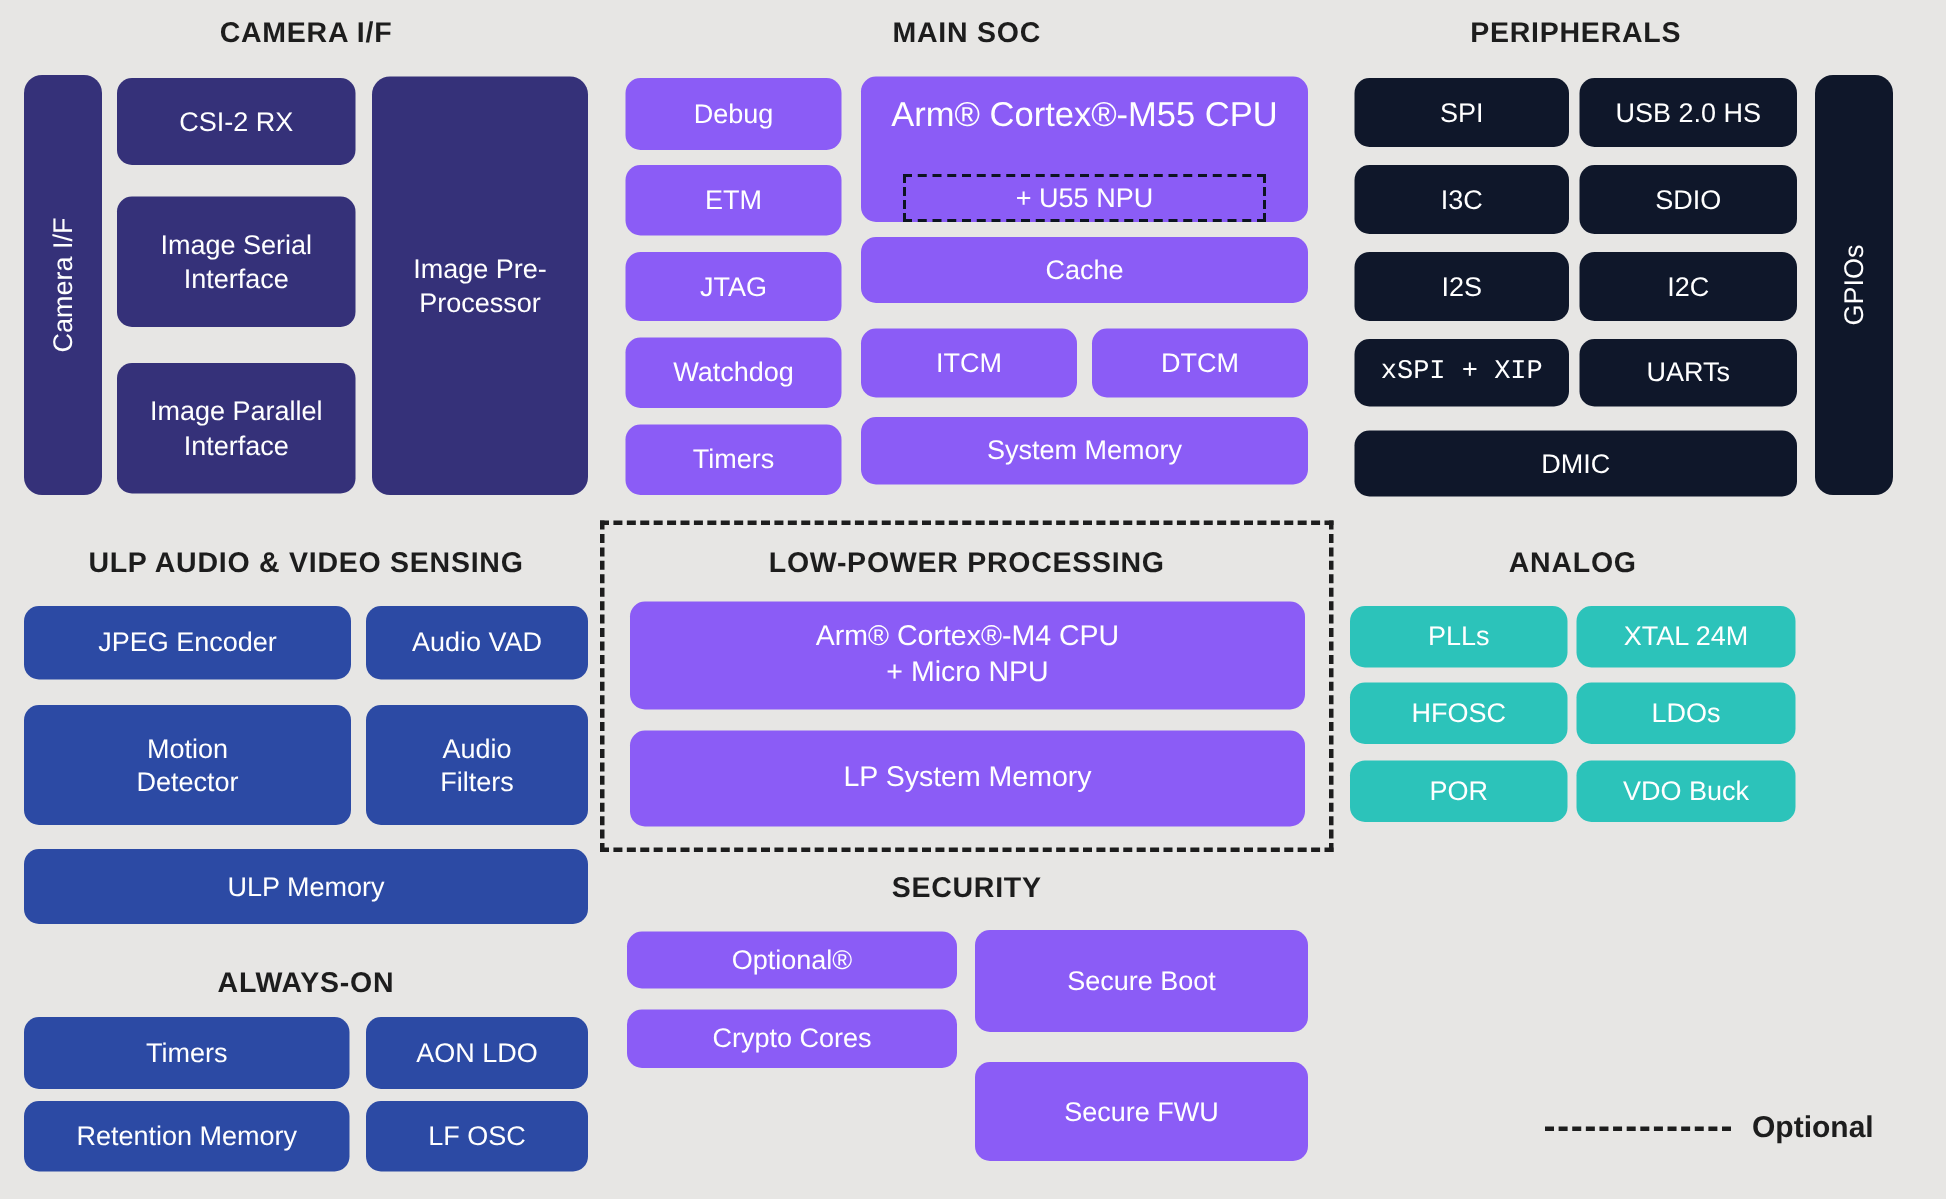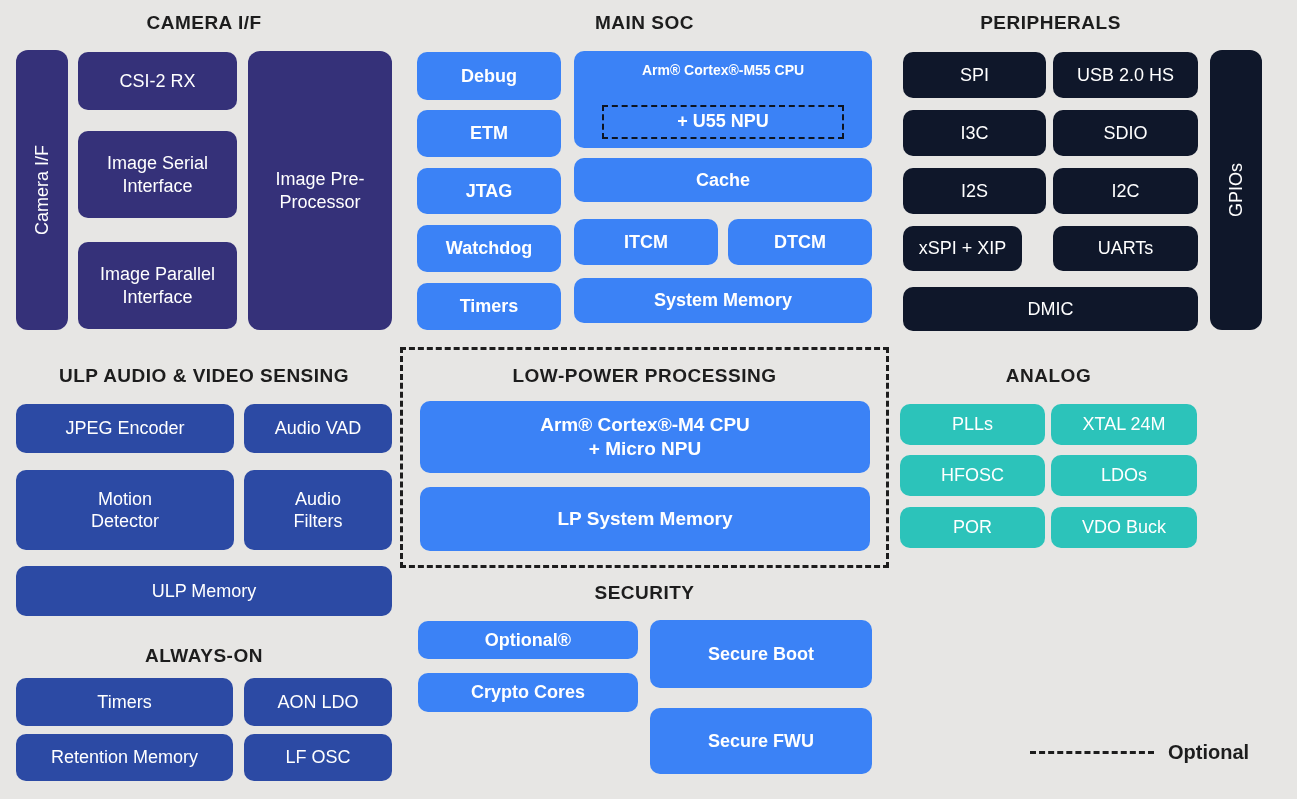--- a/index.html
+++ b/index.html
@@ -7,21 +7,21 @@
     position:relative;width:1297px;height:799px;background:#e7e6e4;
     font-family:"Liberation Sans",sans-serif;overflow:hidden;
   }
   .blk{
     position:absolute;display:flex;align-items:center;justify-content:center;
     text-align:center;color:#ffffff;border-radius:10px;
     font-size:18px;line-height:1.25;font-weight:500;
     box-sizing:border-box;
   }
   .t-cam{background:#353179;}
-  .t-soc{background:#3b82f6;font-weight:bold;}
+  .t-soc{background:#8b5cf6;}
   .t-per{background:#0f172a;}
   .t-ulp{background:#2c4aa4;}
   .t-teal{background:#2cc3ba;}
   .tall{border-radius:12px;}
   .hdr{
     position:absolute;color:#1d1d1d;font-weight:700;font-size:19px;
     letter-spacing:.5px;text-align:center;white-space:nowrap;
   }
   .vert{writing-mode:vertical-rl;transform:rotate(180deg);}
   .dash-wrap{
@@ -55,38 +55,38 @@
   <div class="blk t-cam tall" style="left:248px;top:51px;width:144px;height:279px;padding:0 12px;">Image Pre-Processor</div>
 
   <div class="hdr" style="left:417px;top:12px;width:455px;">MAIN SOC</div>
   <div class="blk t-soc" style="left:417px;top:52px;width:144px;height:48px;">Debug</div>
   <div class="blk t-soc" style="left:417px;top:110px;width:144px;height:47px;">ETM</div>
   <div class="blk t-soc" style="left:417px;top:168px;width:144px;height:46px;">JTAG</div>
   <div class="blk t-soc" style="left:417px;top:225px;width:144px;height:47px;">Watchdog</div>
   <div class="blk t-soc" style="left:417px;top:283px;width:144px;height:47px;">Timers</div>
 
   <div class="blk t-soc cpu-col" style="left:574px;top:51px;width:298px;height:97px;">
-    <div style="font-size:14px;">Arm® Cortex®-M55 CPU</div>
+    <div style="font-size:23px;">Arm® Cortex®-M55 CPU</div>
     <div class="npu-box">
       <span>+ U55 NPU</span>
     </div>
   </div>
   <div class="blk t-soc" style="left:574px;top:158px;width:298px;height:44px;">Cache</div>
   <div class="blk t-soc" style="left:574px;top:219px;width:144px;height:46px;">ITCM</div>
   <div class="blk t-soc" style="left:728px;top:219px;width:144px;height:46px;">DTCM</div>
   <div class="blk t-soc" style="left:574px;top:278px;width:298px;height:45px;">System Memory</div>
 
   <div class="hdr" style="left:903px;top:12px;width:295px;">PERIPHERALS</div>
   <div class="blk t-per" style="left:903px;top:52px;width:143px;height:46px;">SPI</div>
   <div class="blk t-per" style="left:1053px;top:52px;width:145px;height:46px;">USB 2.0 HS</div>
   <div class="blk t-per" style="left:903px;top:110px;width:143px;height:46px;">I3C</div>
   <div class="blk t-per" style="left:1053px;top:110px;width:145px;height:46px;">SDIO</div>
   <div class="blk t-per" style="left:903px;top:168px;width:143px;height:46px;">I2S</div>
   <div class="blk t-per" style="left:1053px;top:168px;width:145px;height:46px;">I2C</div>
-  <div class="blk t-per" style="left:903px;top:226px;width:119px;height:45px;">xSPI + XIP</div>
+  <div class="blk t-per" style="left:903px;top:226px;width:143px;height:45px;font-family:Liberation Mono, monospace;">xSPI + XIP</div>
   <div class="blk t-per" style="left:1053px;top:226px;width:145px;height:45px;">UARTs</div>
   <div class="blk t-per" style="left:903px;top:287px;width:295px;height:44px;">DMIC</div>
   <div class="blk t-per tall" style="left:1210px;top:50px;width:52px;height:280px;">
     <span class="vert">GPIOs</span>
   </div>
 
   <div class="hdr" style="left:16px;top:365px;width:376px;">ULP AUDIO &amp; VIDEO SENSING</div>
   <div class="blk t-ulp" style="left:16px;top:404px;width:218px;height:49px;">JPEG Encoder</div>
   <div class="blk t-ulp" style="left:244px;top:404px;width:148px;height:49px;">Audio VAD</div>
   <div class="blk t-ulp two-line" style="left:16px;top:470px;width:218px;height:80px;">

